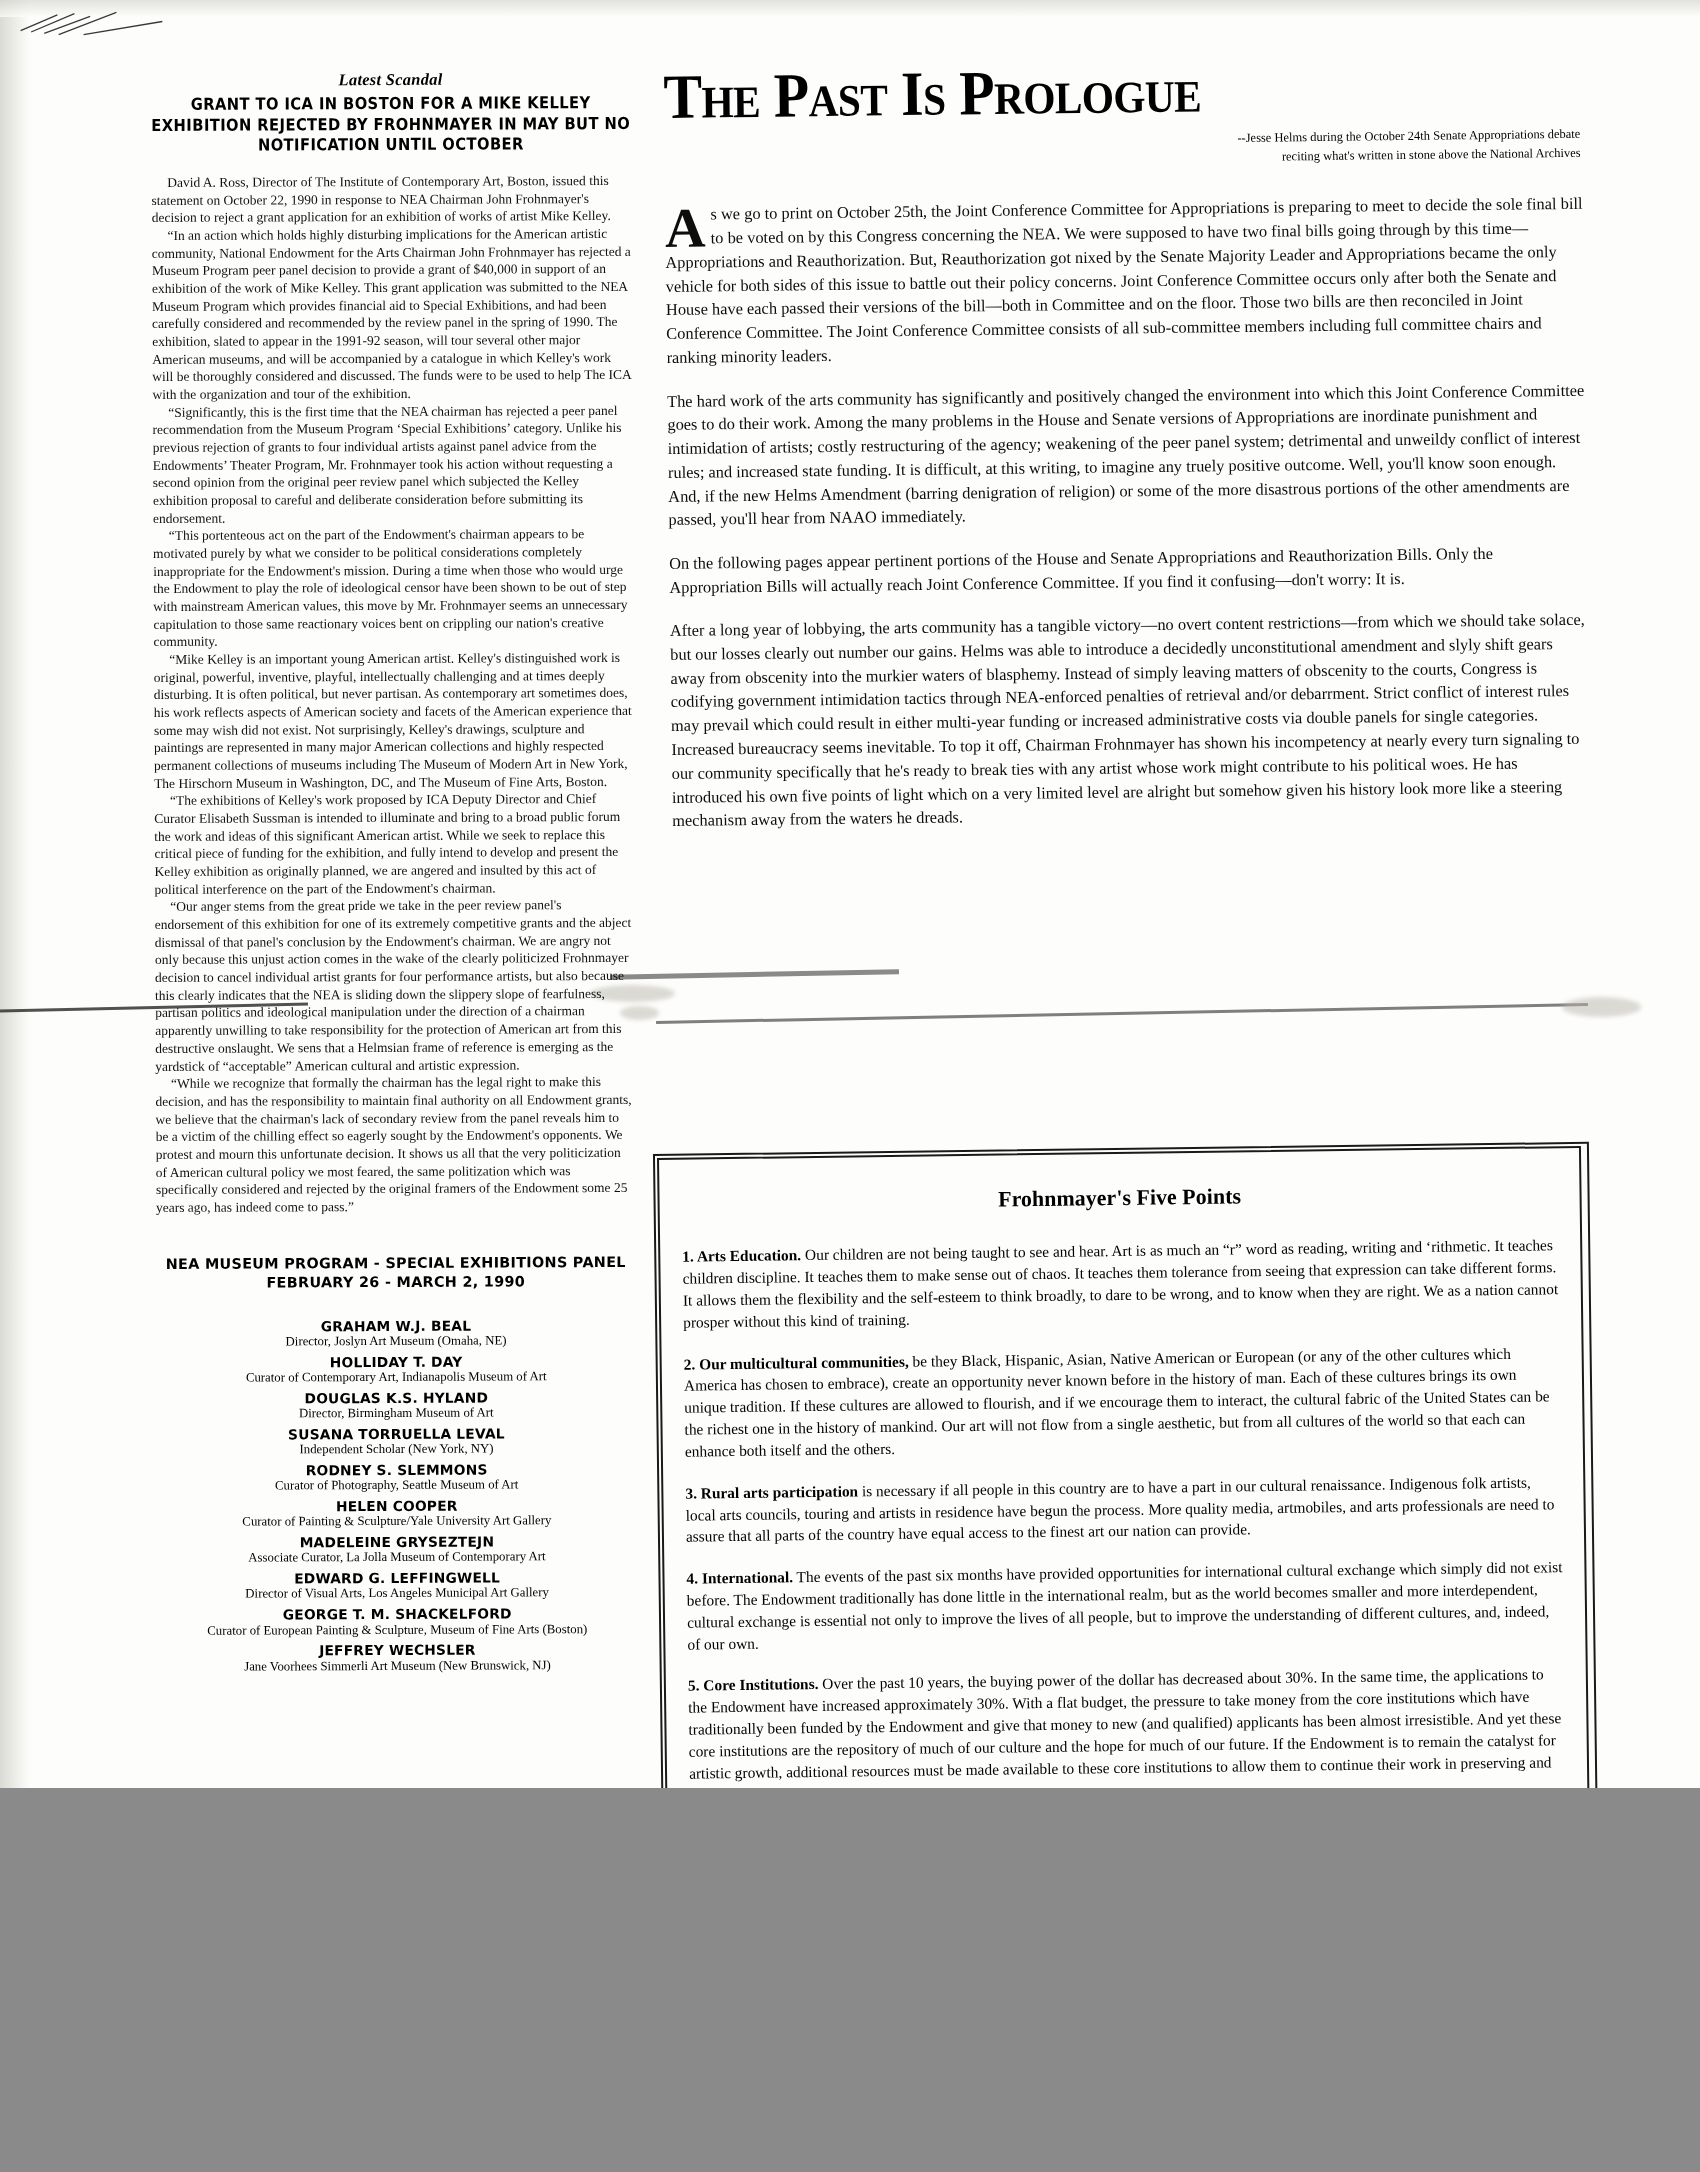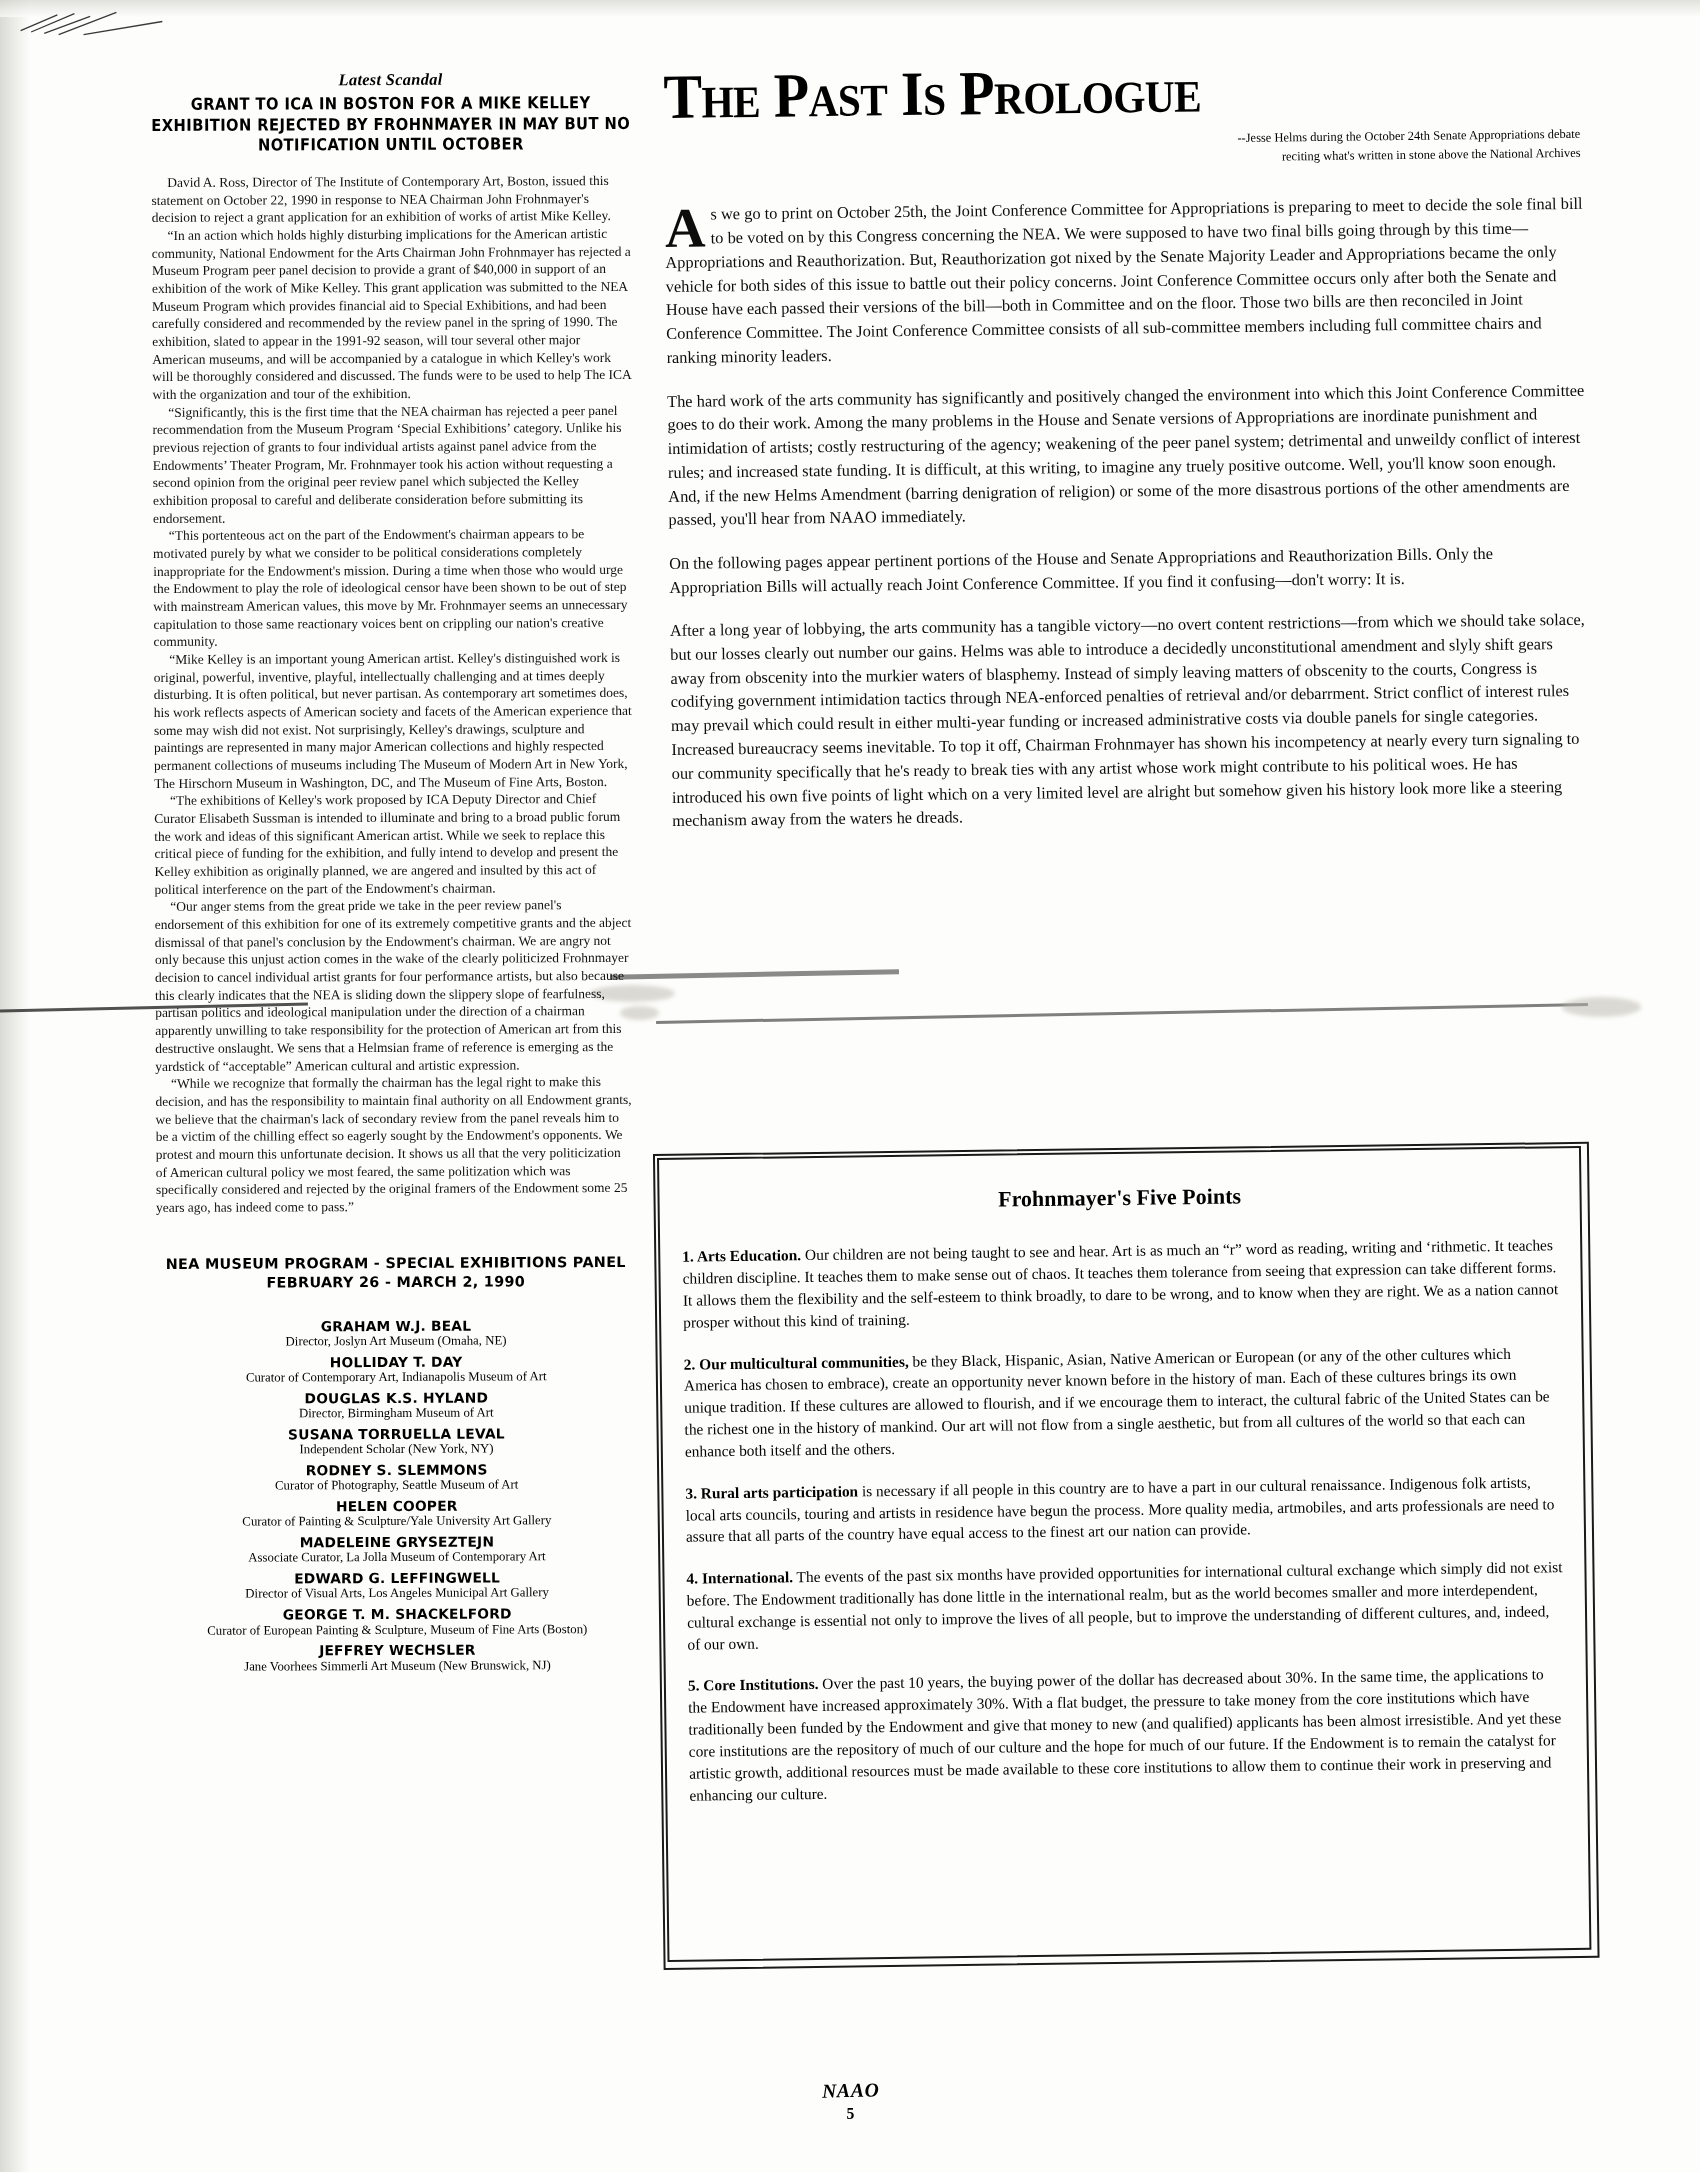--- a/index.html
+++ b/index.html
@@ -1,20 +1,20 @@
 <!DOCTYPE html>
 <html style="font-size:10.5px"><head>
 <meta charset="utf-8">
 <title>NAAO Bulletin page 5</title>
 <style>
   html,body{margin:0;padding:0;background:#8a8a8a;}
   body{font-family:"Liberation Serif", serif;}
   .page{
     position:relative;
-    width:1701px;height:2172px;
+    width:1701px;height:1788px;
     background:#fdfdfb;
     overflow:hidden;
     box-sizing:border-box;
   }
   
   .scan-edge-left{
     position:absolute;left:0;top:0;width:30px;height:2172px;
     background:linear-gradient(to right,#cfcfc9 0%,#e9e9e4 55%,#fdfdfb 100%);
     opacity:.75;
   }

